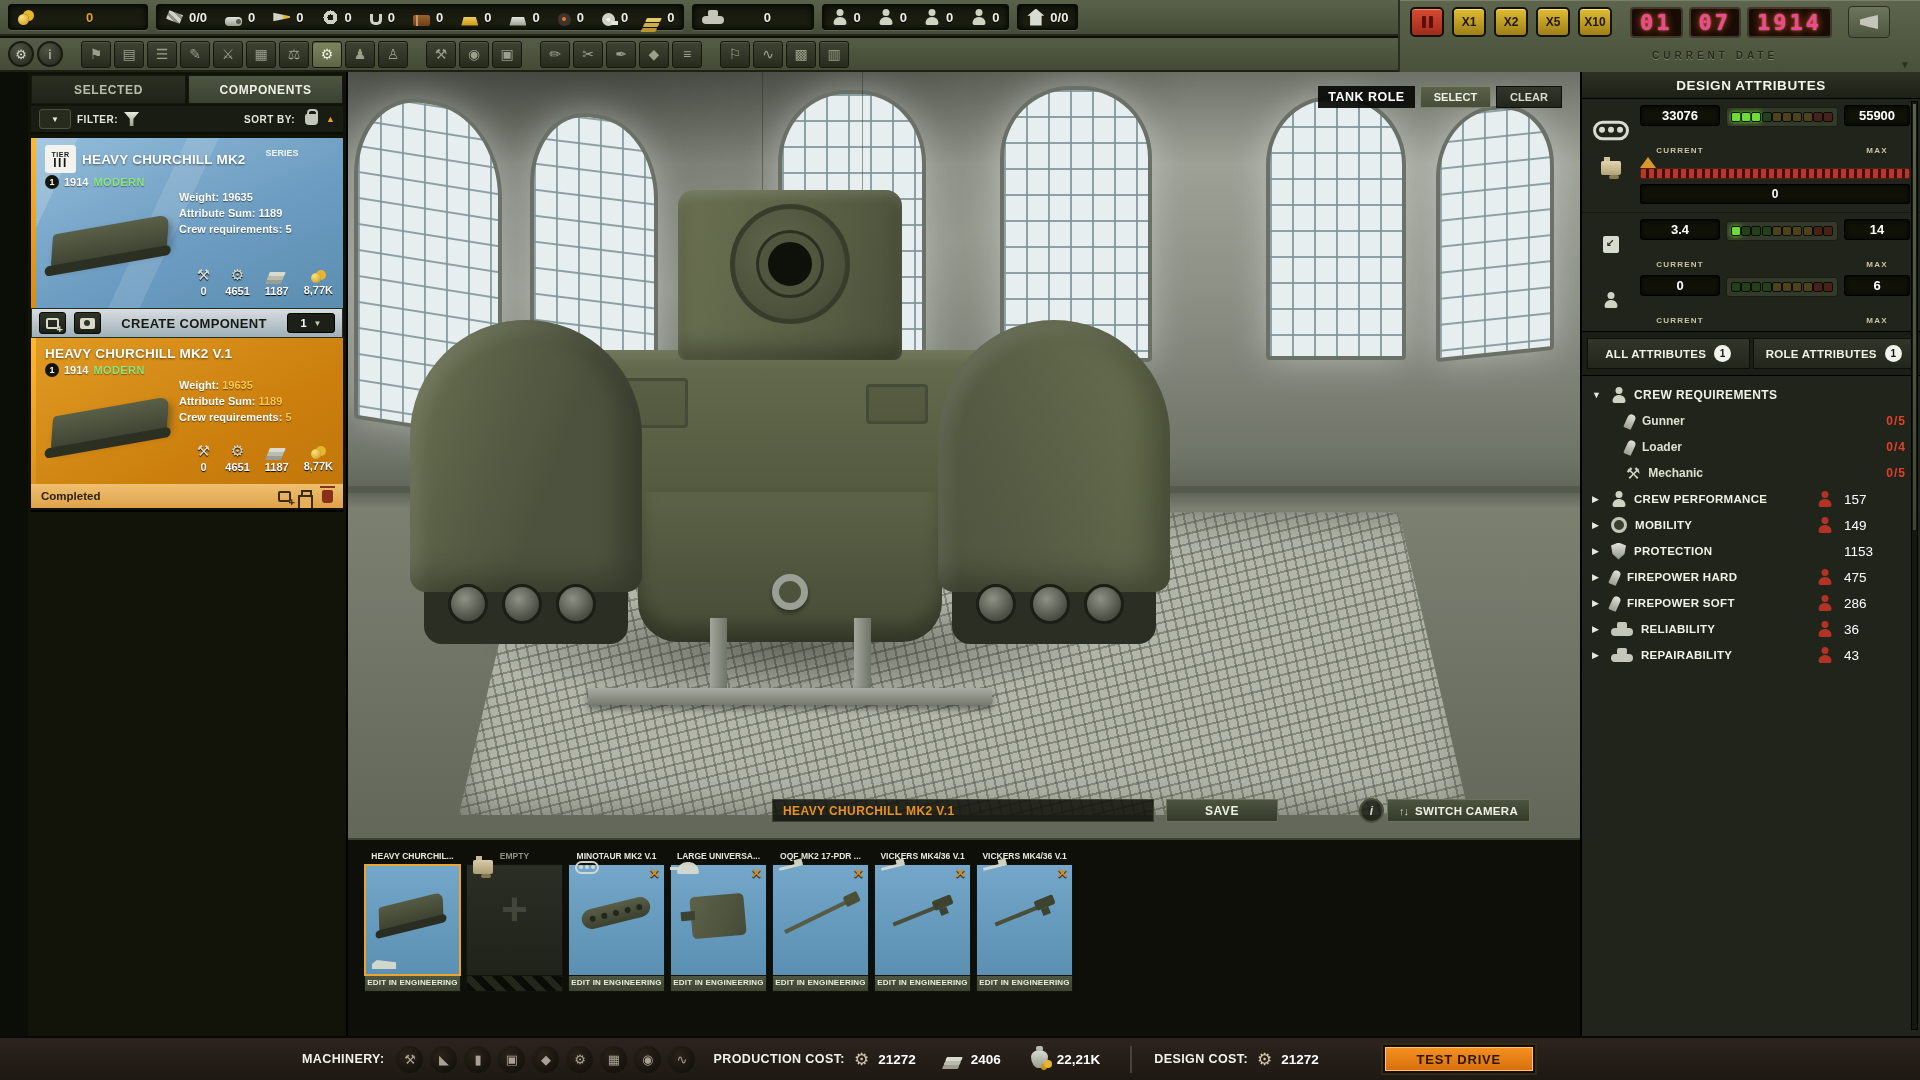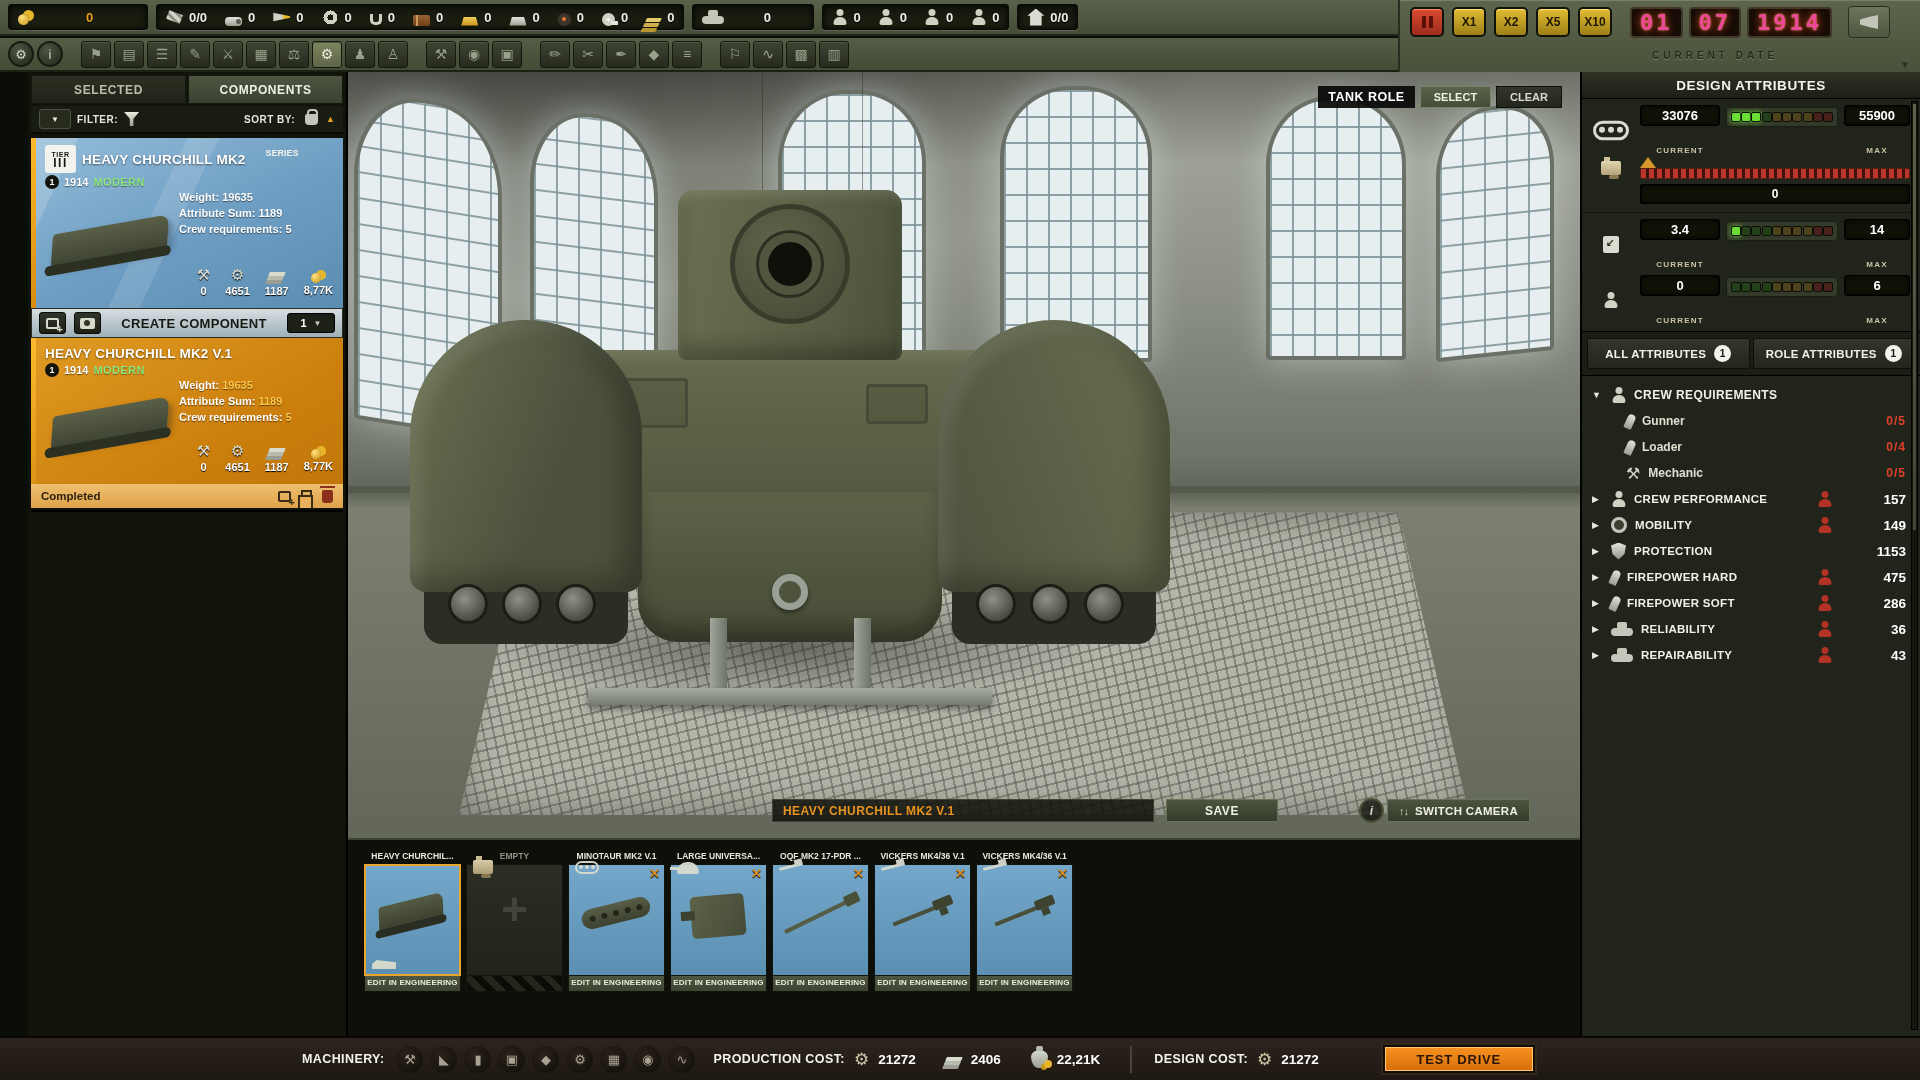--- a/index.html
+++ b/index.html
@@ -310,21 +310,21 @@
     display:flex;align-items:center;justify-content:center}
   .tree{padding:6px 0 0}
   .tree-row{display:flex;align-items:center;height:26px;padding:0 14px 0 10px;gap:8px}
   .tw{width:11px;color:#e8eadc;font-size:9px;flex:none}
   .tree-head-label{color:#f0f2e6;font-weight:800;font-size:12px;letter-spacing:.4px}
   .crew-row{padding-left:44px}
   .crew-name{color:#dde0cf;font-size:12px;font-weight:bold}
   .crew-val{margin-left:auto;color:#e0402a;font-weight:800;font-size:12px;letter-spacing:1px}
   .group-label{color:#f0f2e6;font-weight:800;font-size:11.5px;letter-spacing:.3px;white-space:nowrap}
   .warn-slot{margin-left:auto;width:22px;display:flex;justify-content:center;flex:none}
-  .group-val{width:62px;text-align:right;color:#fff;font-weight:700;font-size:13.5px;flex:none}
+  .group-val{width:62px;text-align:left;color:#fff;font-weight:400;font-size:13.5px;flex:none}
   .ic-shield{width:15px;height:17px;background:linear-gradient(#e2e2da,#8e9186);
     clip-path:polygon(50% 0,100% 18%,90% 68%,50% 100%,10% 68%,0 18%);display:inline-block}
   .ic-wheel{width:16px;height:16px;border-radius:50%;border:3px solid #c3c6b8;background:#3c4030;display:inline-block}
   .ic-binoc{width:7px;height:11px;border-radius:3px;background:#cfd3c3;box-shadow:9px 0 0 #cfd3c3;display:inline-block;margin-right:9px}
   .ic-shell{width:8px;height:15px;border-radius:4px 4px 1px 1px;background:linear-gradient(#e2e2da,#9a9d90);
     transform:rotate(24deg);display:inline-block}
   .glyph{color:#cfd3c3}
   .rp-scroll{position:absolute;right:2px;top:29px;bottom:6px;width:7px;background:#15170e;border:1px solid #000}
   .rp-thumb{position:absolute;left:1px;right:1px;top:2px;height:46%;background:linear-gradient(#5a624a,#3f4634)}
 

